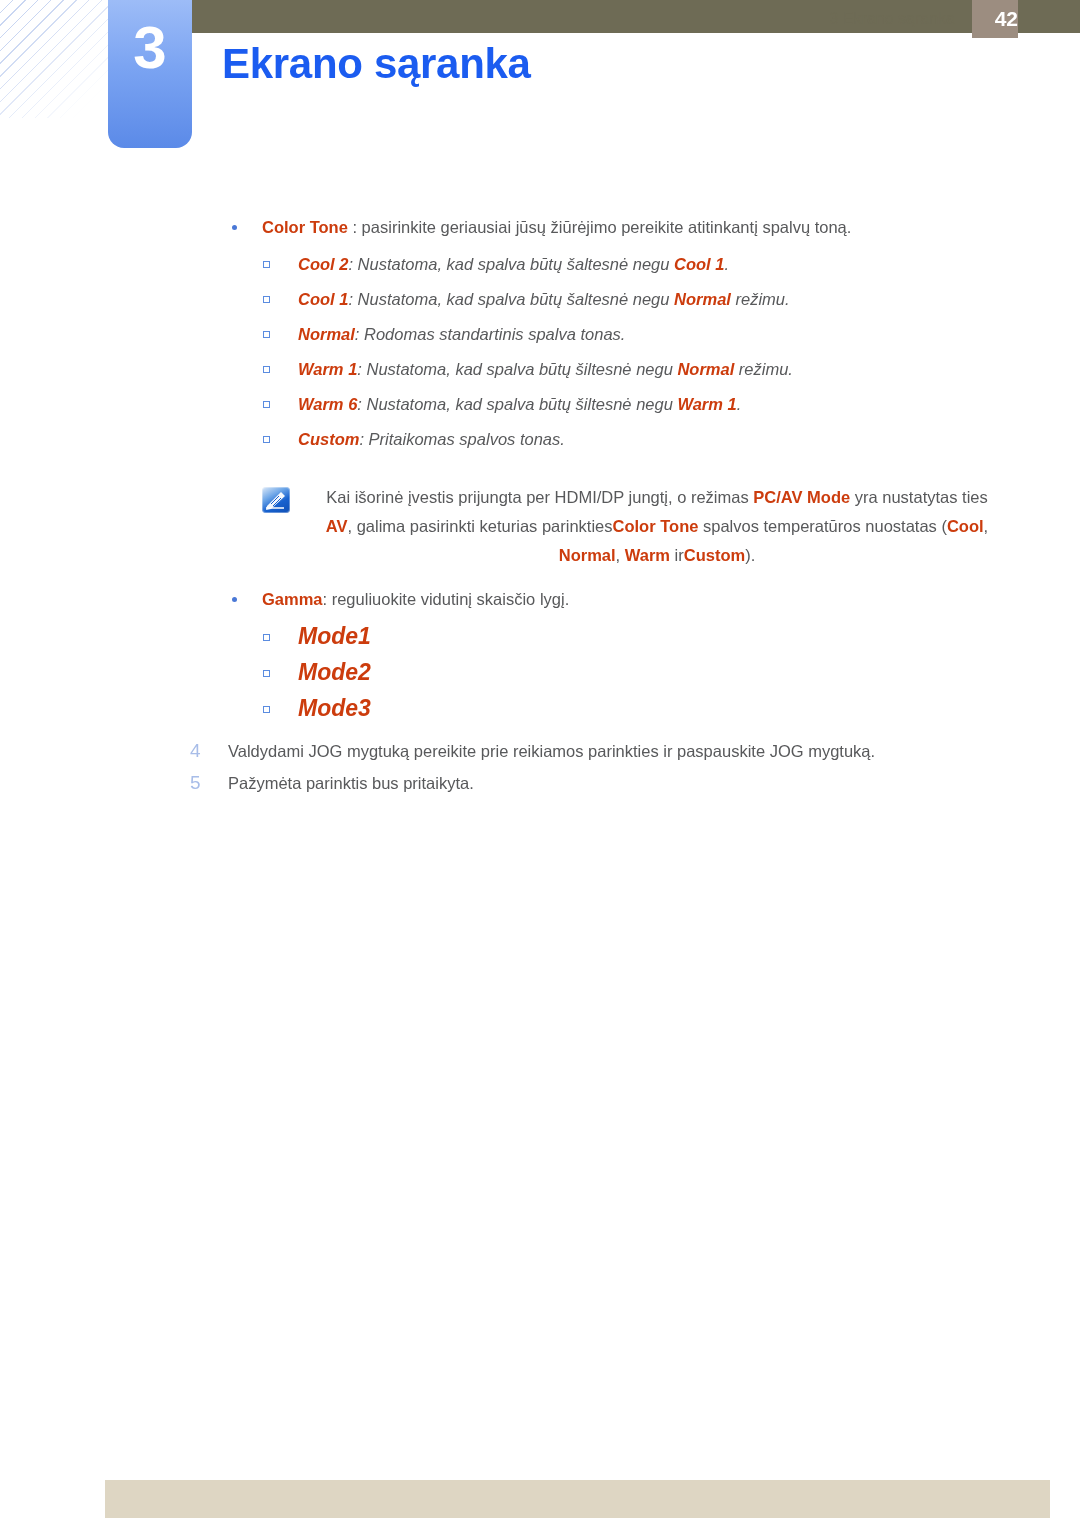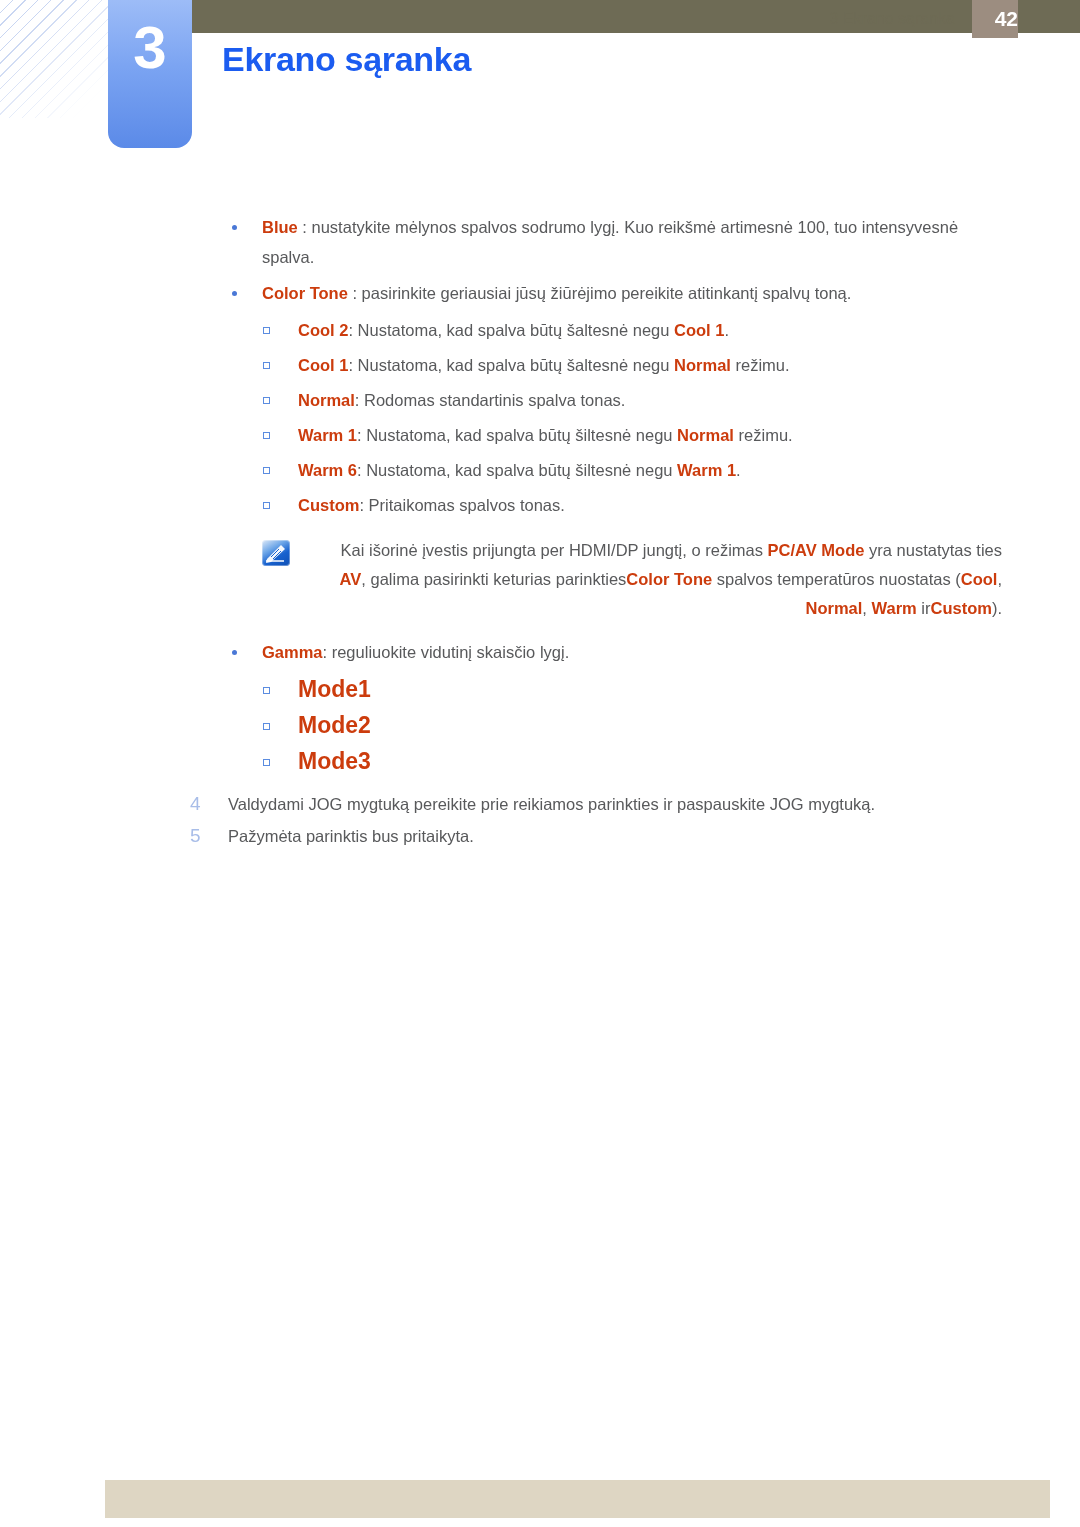--- a/index.html
+++ b/index.html
@@ -57,21 +57,21 @@
     font-size: 60px;
     font-weight: bold;
     line-height: 1;
     font-family: "Liberation Sans", sans-serif;
   }
 
   .chapter-title {
     position: absolute;
     left: 222px; top: 40px;
     color: #1b5cf0;
-    font-size: 34px;
+    font-size: 42px;
     font-weight: bold;
     letter-spacing: -0.3px;
     white-space: nowrap;
   }
 
   
   .content {
     position: absolute;
     left: 0; top: 212px;
     width: 1080px;
@@ -97,46 +97,47 @@
   }
 
   
   .b2 {
     position: relative;
     padding-left: 298px;
     margin-bottom: 3px;
     font-size: 16.5px;
     line-height: 32px;
     color: #58595b;
+    font-style: italic;
   }
   .b2 .sq {
     position: absolute;
     left: 263px; top: 13px;
     width: 7px; height: 7px;
     border: 1px solid #5b8ce0;
     background: #ffffff;
   }
 
   .b2.mode {
     font-size: 23px;
     line-height: 33px;
   }
   .b2.mode .sq { top: 14px; }
 
   
   .note {
     position: relative;
-    margin-top: 15px;
+    margin-top: 28px;
     margin-bottom: 14px;
     padding-left: 312px;
     padding-right: 78px;
     font-size: 16.5px;
     line-height: 29px;
     color: #58595b;
-    text-align: right;
+    text-align: center;
   }
   .note-icon {
     position: absolute;
     left: 262px; top: 4px;
     width: 28px; height: 26px;
     border-radius: 4px;
     background: linear-gradient(150deg, #dfeaf8 0%, #6ea7e8 34%, #1862cf 62%, #0f4fb4 100%);
     box-shadow: inset 0 0 0 1px rgba(255,255,255,0.35);
     overflow: hidden;
   }
@@ -199,24 +200,20 @@
 
   <div class="hatch"></div>
   <div class="header-bar"></div>
   <div class="chapter-tab">
     <div class="chapter-num">3</div>
   </div>
   <div class="chapter-title">Ekrano sąranka</div>
 
   <div class="content">
 
-    <div class="b1">
-      <span class="dot"></span>
-      <span class="k">Blue</span><span> : nustatykite mėlynos spalvos sodrumo lygį. Kuo reikšmė artimesnė 100, tuo intensyvesnė spalva.</span>
-    </div>
 
     <div class="b1">
       <span class="dot"></span>
       <span class="k">Color Tone</span><span> : pasirinkite geriausiai jūsų žiūrėjimo pereikite atitinkantį spalvų toną.</span>
     </div>
 
     <div class="b2">
       <span class="sq"></span>
       <span class="k">Cool 2</span><span>: Nustatoma, kad spalva būtų šaltesnė negu </span><span class="k">Cool 1</span><span>.</span>
     </div>

